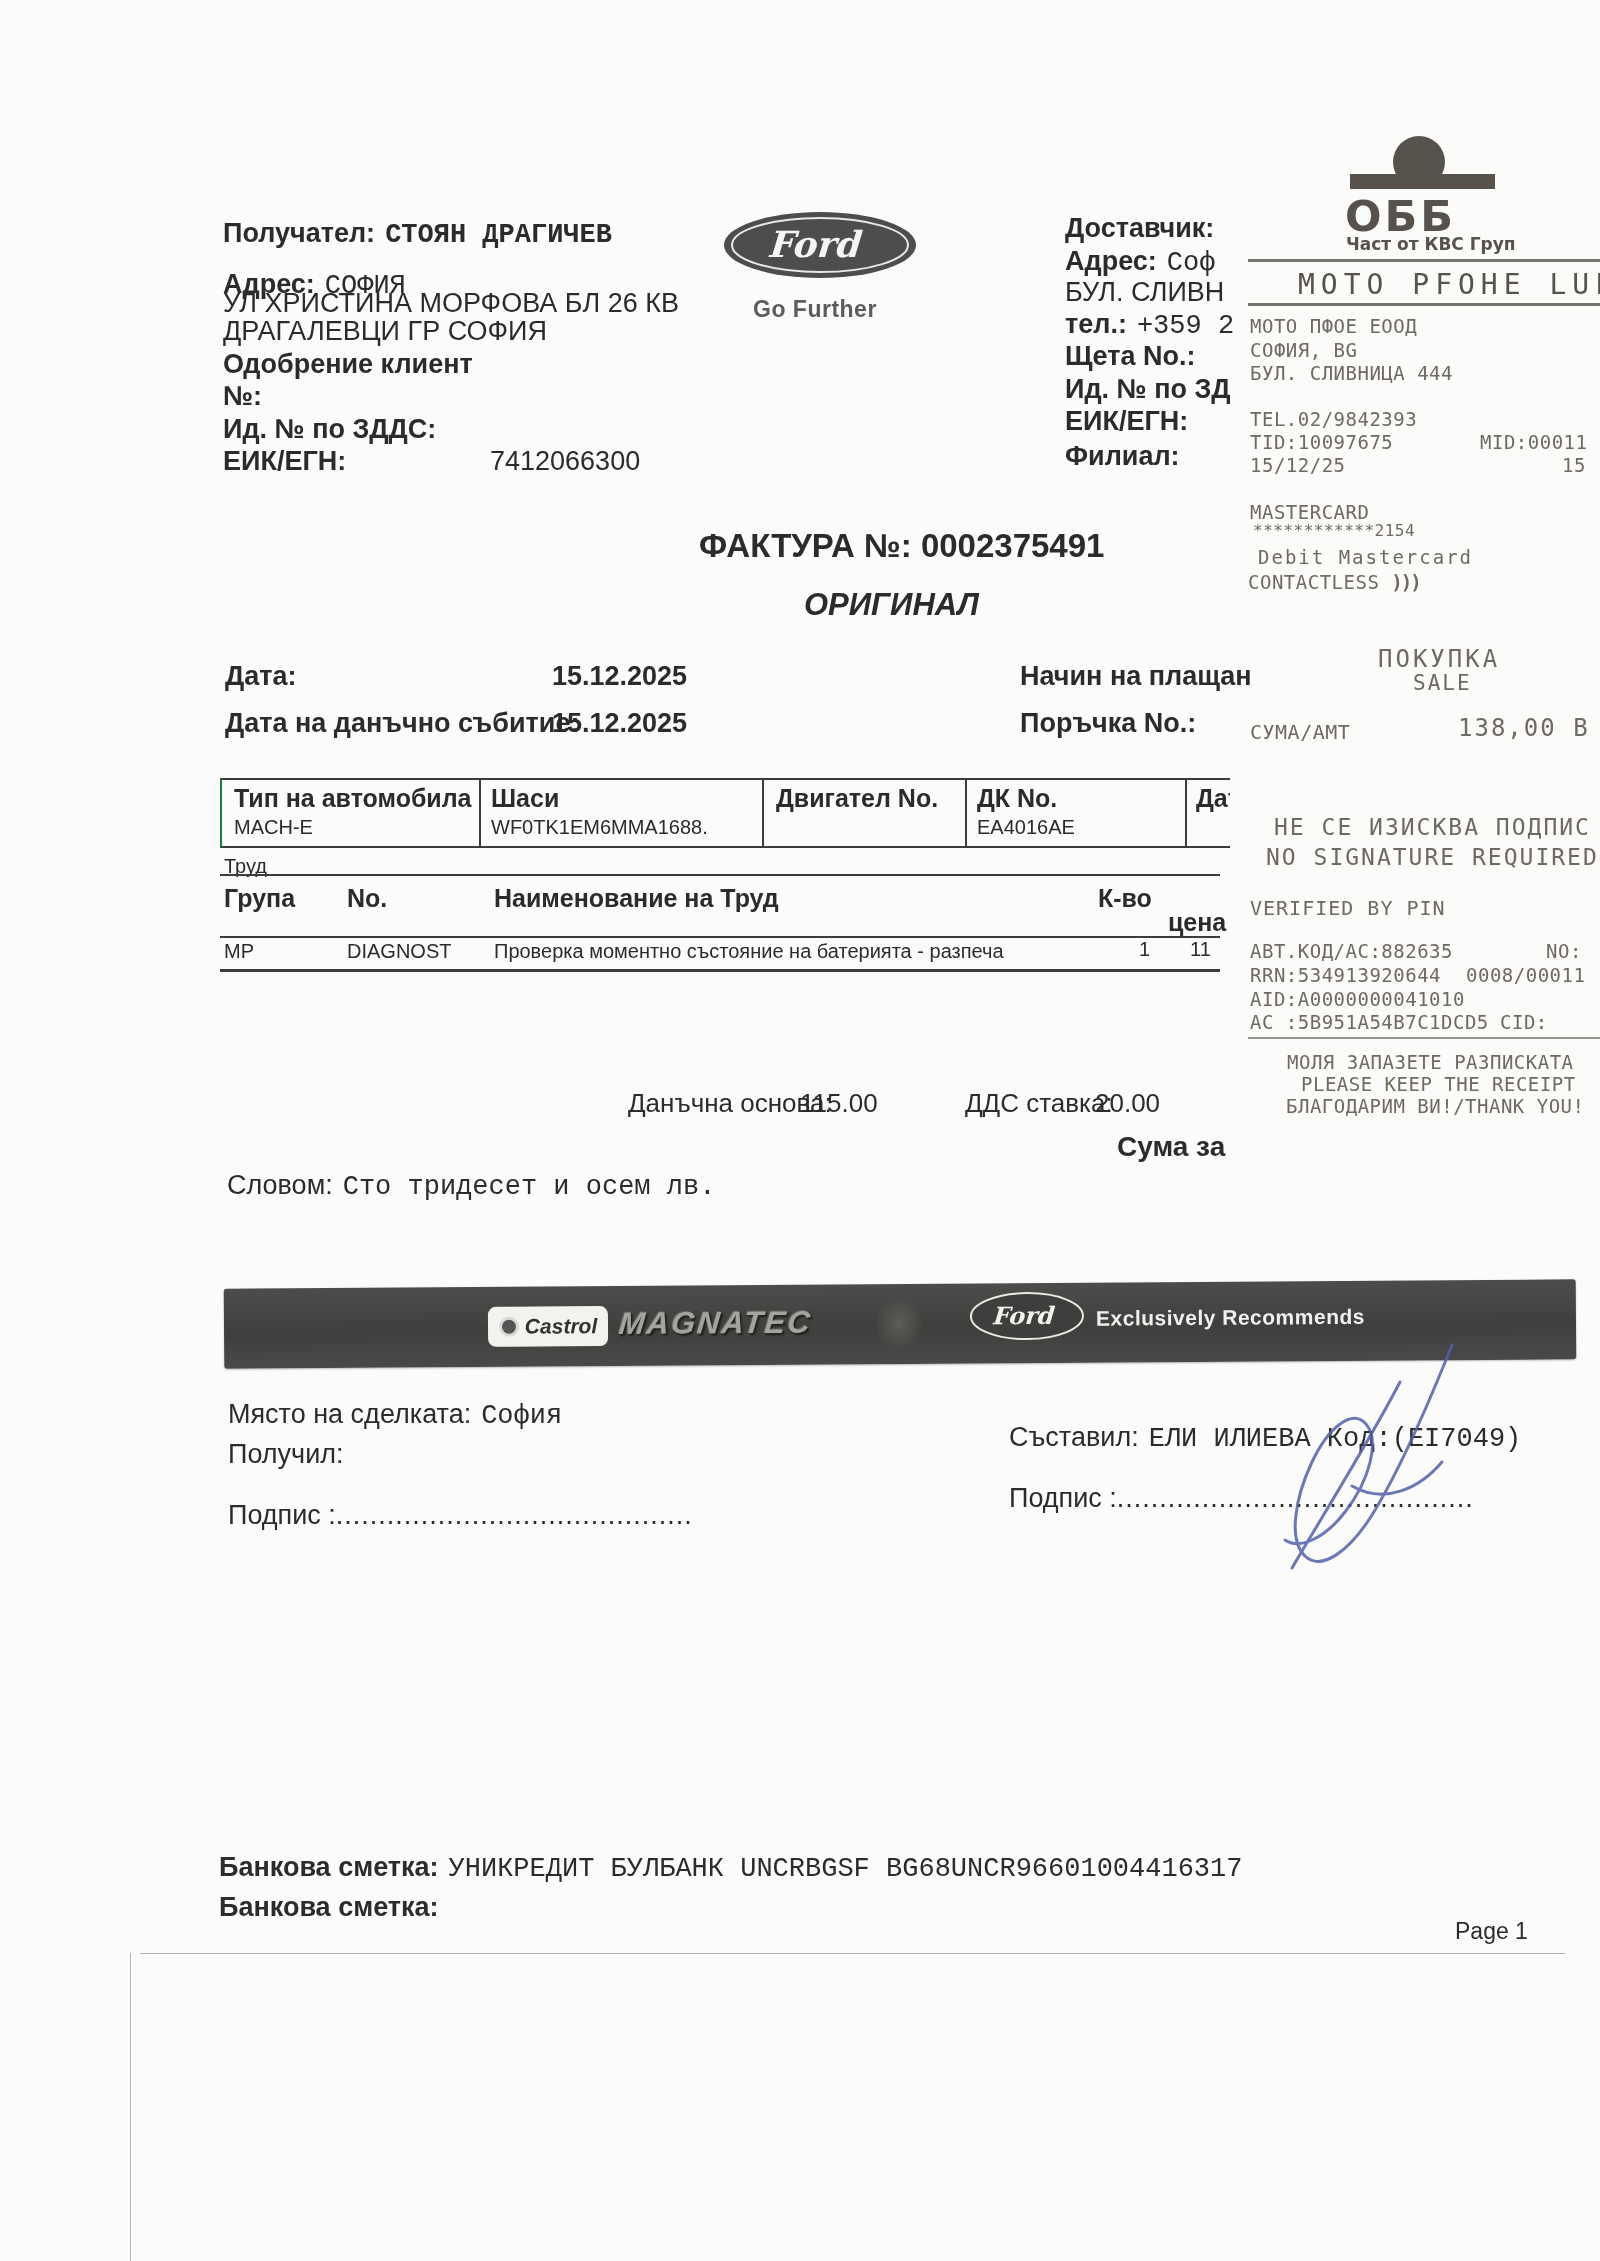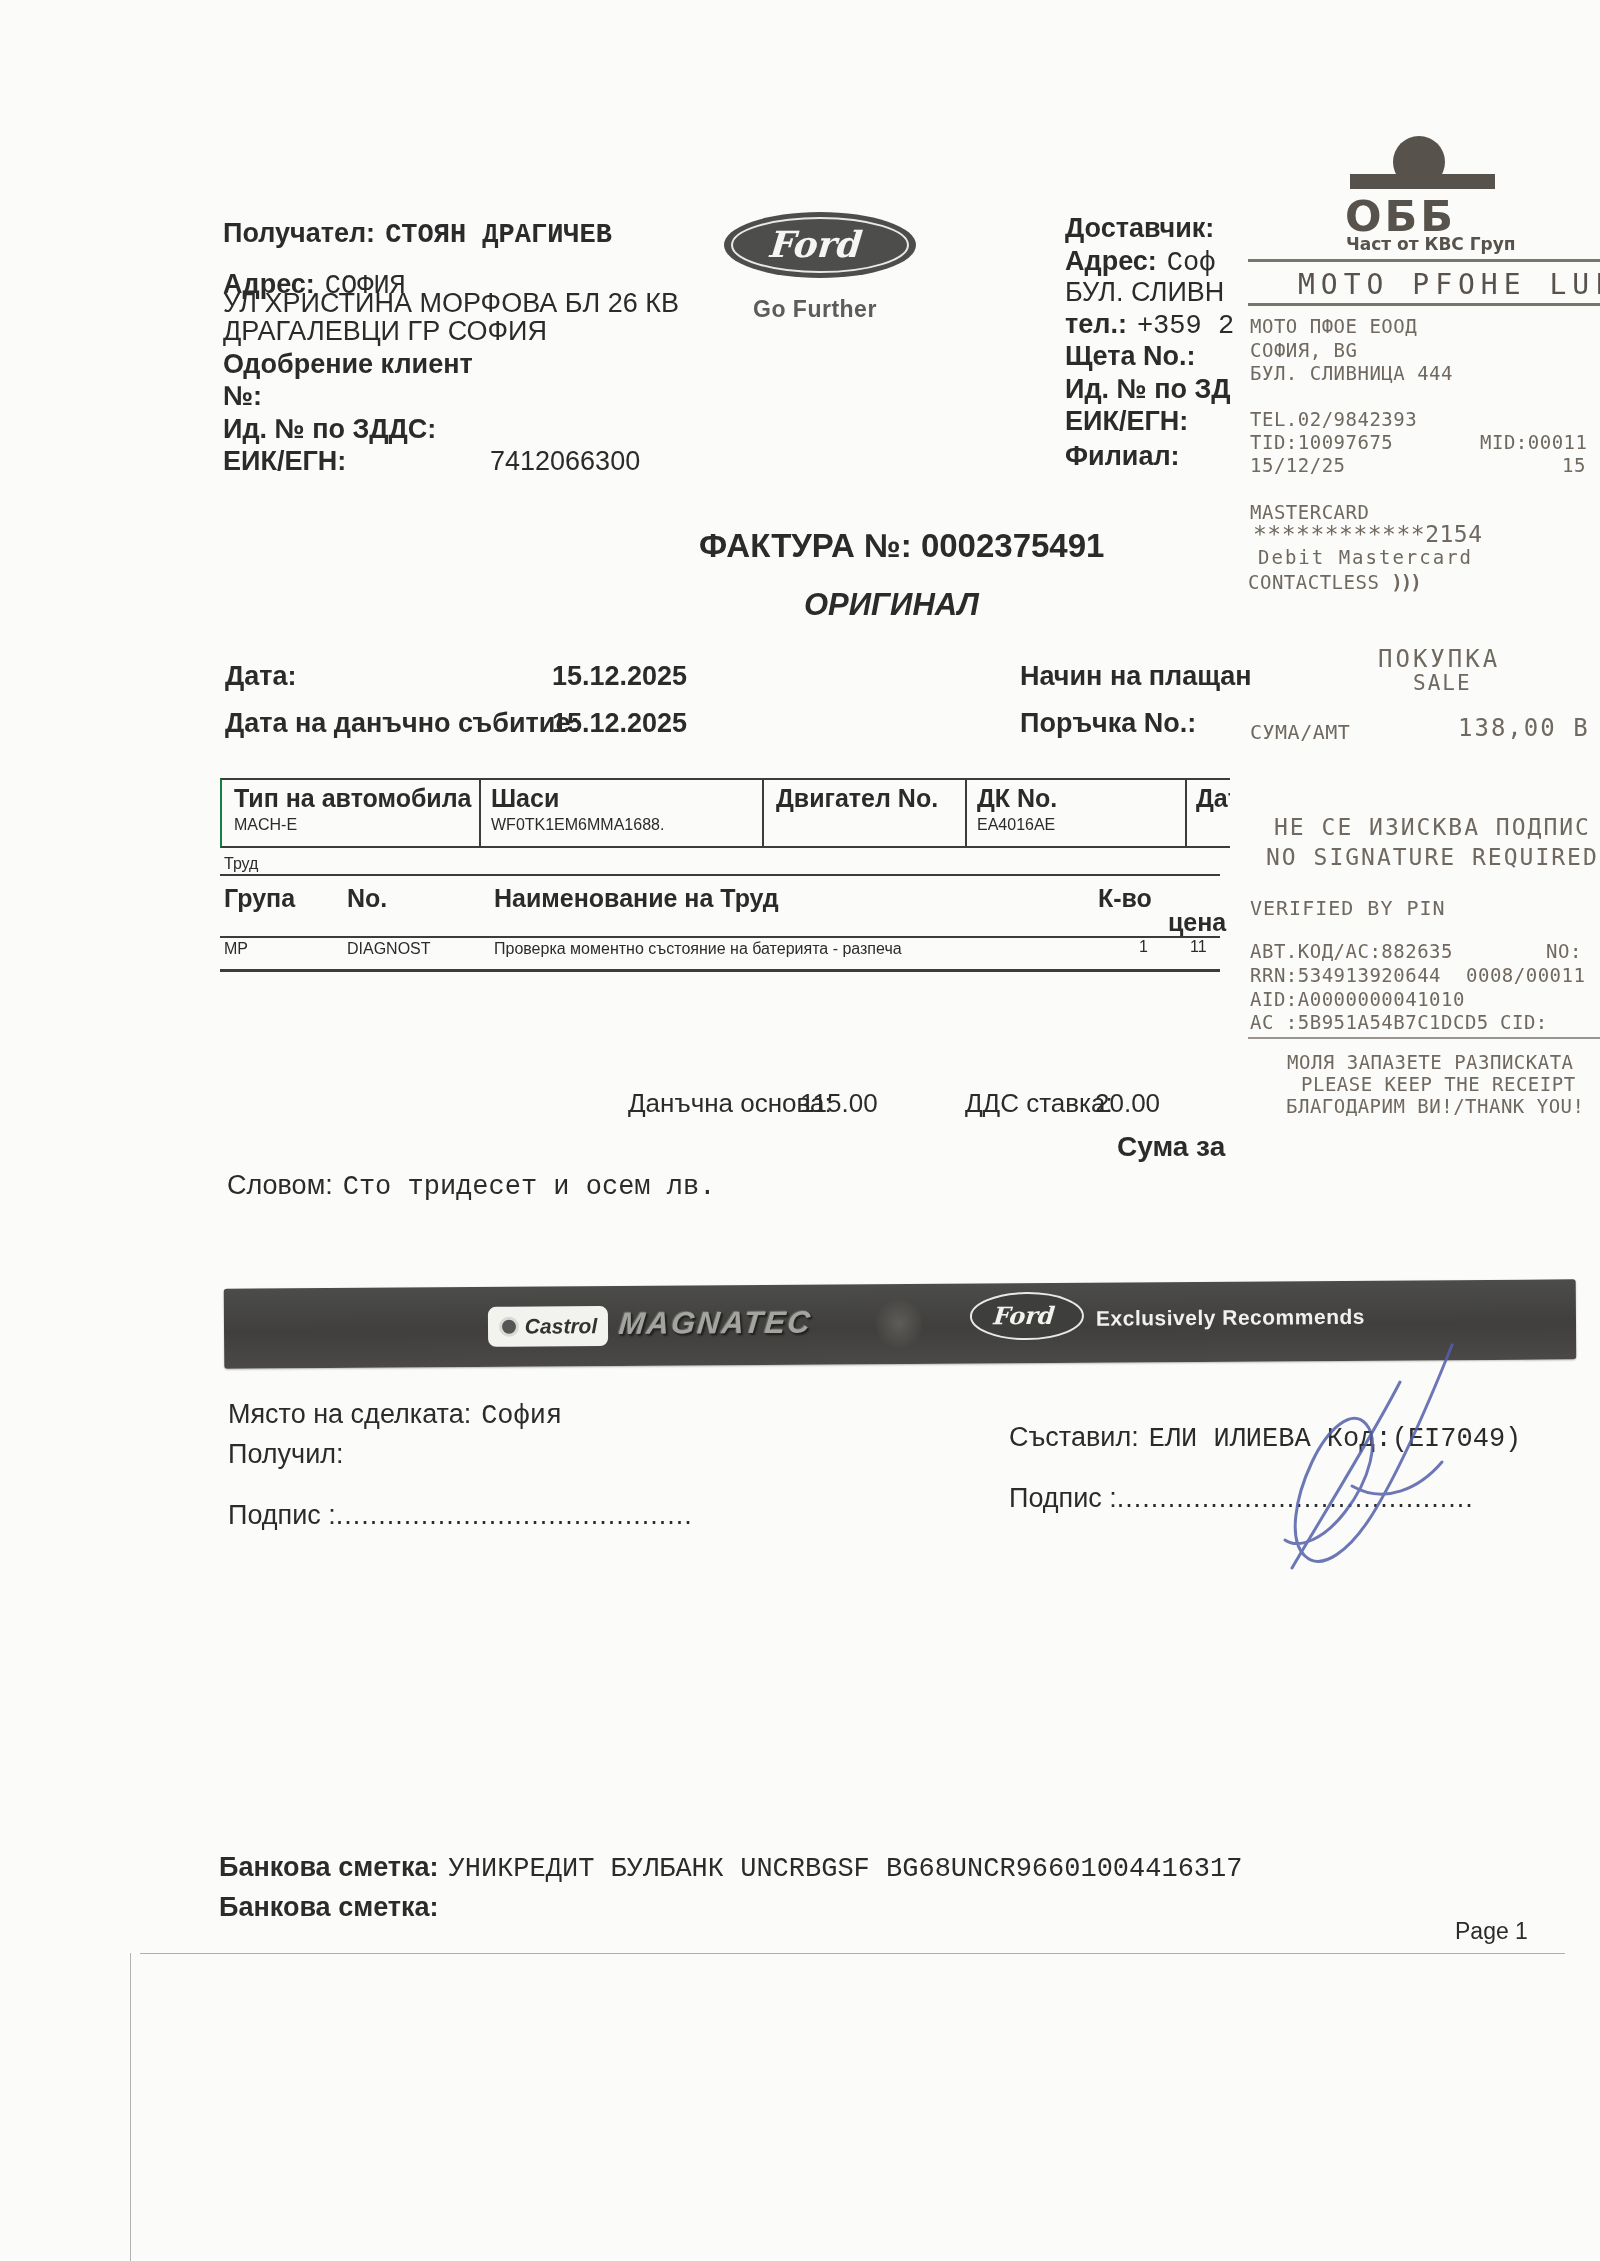--- a/index.html
+++ b/index.html
@@ -4,21 +4,21 @@
 <style>
   html,body{margin:0;padding:0;background:#e8e8e6;}
   .page{position:relative;width:1600px;height:2261px;background:var(--paper,#fbfbf9);
         overflow:hidden;font-family:"Liberation Sans",sans-serif;color:var(--ink,#2b2b2b);}
   .abs{position:absolute;white-space:nowrap;}
   .b{font-weight:bold;}
   .it{font-style:italic;}
   .inv{font-size:27px;}
   .inv .v{margin-left:10px;font-family:Liberation Mono, monospace;}
   .th{font-size:25px;font-weight:bold;}
-  .td{font-size:16px;}
+  .td{font-size:20px;}
   .hline{position:absolute;background:#3c3c3c;}
   
   .rc{position:absolute;white-space:nowrap;font-family:"DejaVu Sans Mono",monospace;
       color:var(--receipt_ink,#6f6960);font-size:19px;letter-spacing:.5px;}
   .rc-dark{color:var(--receipt_ink_dark,#57524b);}
   .rrule{position:absolute;background:var(--receipt_ink_dark,#57524b);opacity:.8;}
   .obb-circle{position:absolute;border-radius:50%;background:var(--receipt_ink_dark,#514d45);}
   .obb-bar{position:absolute;background:var(--receipt_ink_dark,#514d45);}
   
   .banner{position:absolute;left:224px;top:1284px;width:1352px;height:80px;
@@ -187,21 +187,21 @@
     <div class="rc" style="left:1250px;top:315px">МОТО ПФОЕ ЕООД</div>
     <div class="rc" style="left:1250px;top:339px">СОФИЯ, BG</div>
     <div class="rc" style="left:1250px;top:362px">БУЛ. СЛИВНИЦА 444</div>
     <div class="rc" style="left:1250px;top:408px">TEL.02/9842393</div>
     <div class="rc" style="left:1250px;top:431px">TID:10097675</div>
     <div class="rc" style="left:1480px;top:431px">MID:00011</div>
     <div class="rc" style="left:1250px;top:454px">15/12/25</div>
     <div class="rc" style="left:1562px;top:454px">15</div>
 
     <div class="rc" style="left:1250px;top:501px">MASTERCARD</div>
-    <div class="rc" style="left:1253px;top:521px;font-size:23px">************2154</div>
+    <div class="rc" style="left:1253px;top:521px;font-size:16px">************2154</div>
     <div class="rc" style="left:1258px;top:546px;letter-spacing:2px">Debit Mastercard</div>
     <div class="rc" style="left:1248px;top:571px">
       <span>CONTACTLESS</span>
       <span class="b" style="letter-spacing:-2px">)))</span>
     </div>
 
     <div class="rc" style="left:1378px;top:645px;font-size:24px;letter-spacing:3px">ПОКУПКА</div>
     <div class="rc" style="left:1413px;top:671px;font-size:21px;letter-spacing:2px">SALE</div>
 
     <div class="rc" style="left:1250px;top:720px;font-size:20px">СУМА/АМТ</div>

